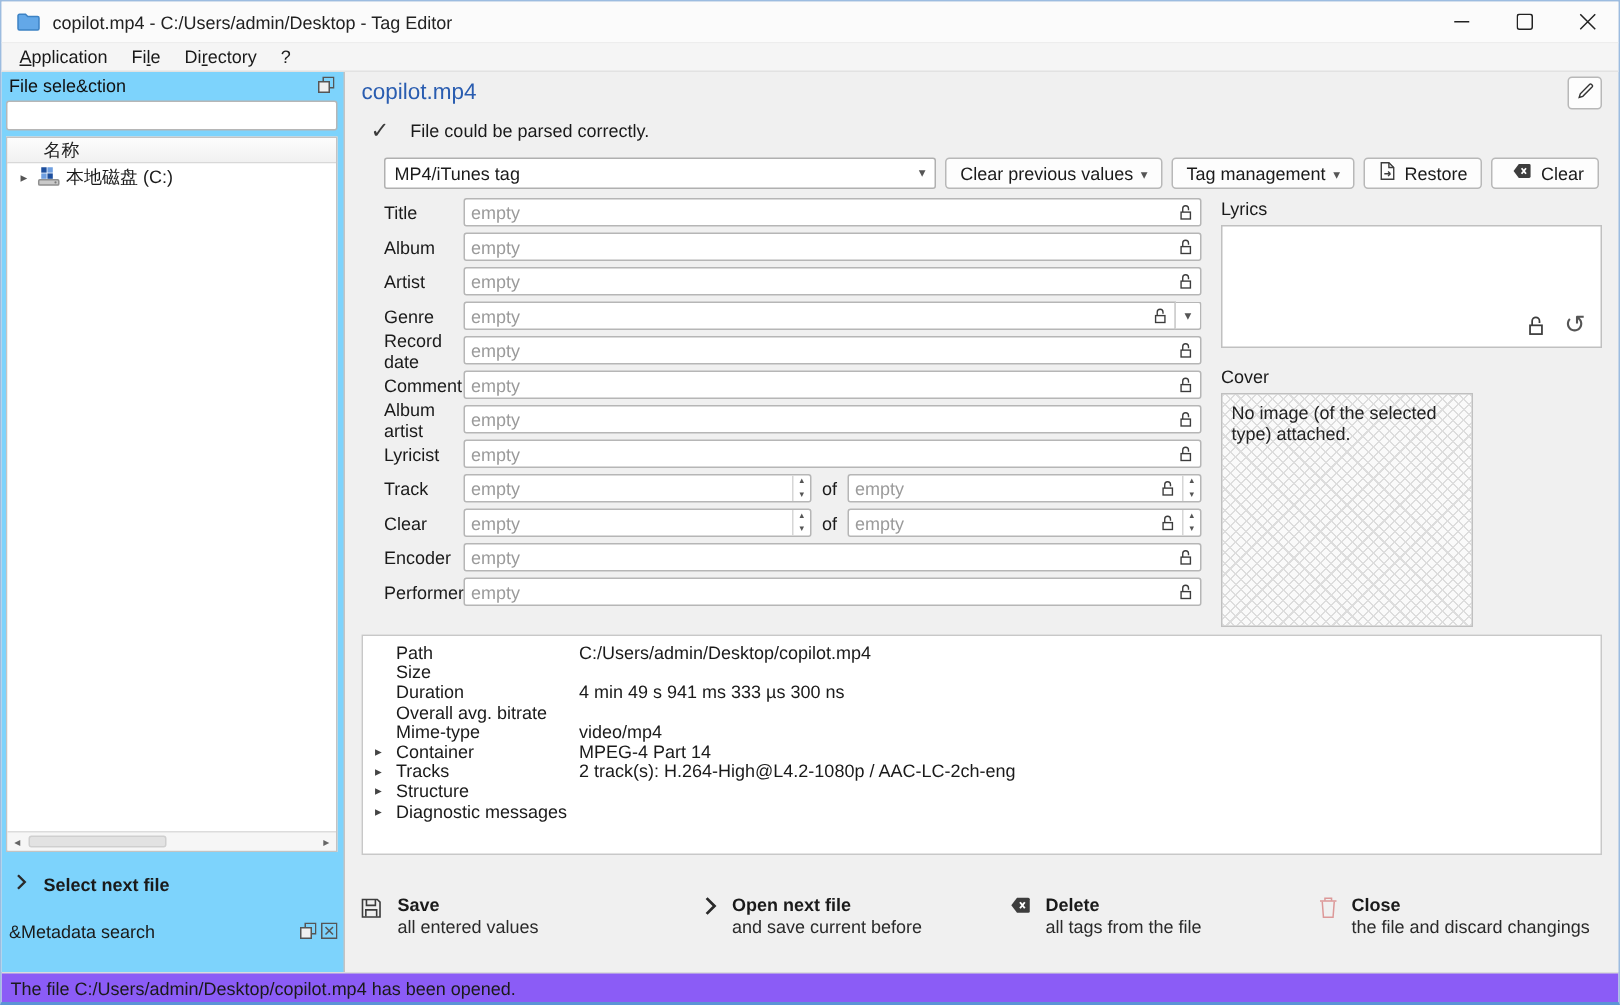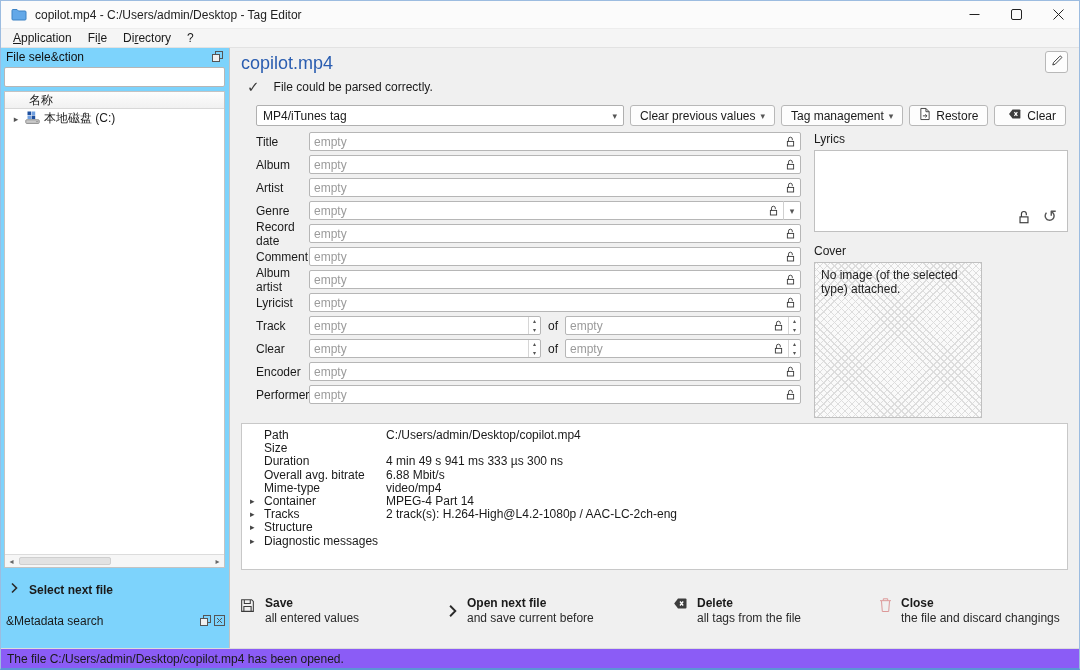--- a/index.html
+++ b/index.html
@@ -42,21 +42,21 @@
   .tree-row{display:flex; align-items:center; height:19px; padding-left:6px; gap:4px;}
   .tree-arrow{width:10px; font-size:9px; color:#555; text-align:center;}
   .hscroll{height:13px; border-top:1px solid #dcdcdc; background:#f6f6f6; position:relative; display:flex; align-items:center;}
   .hs-arrow{width:13px; text-align:center; font-size:8px; color:#666;}
   .hs-thumb{position:absolute; left:14px; width:92px; top:2px; bottom:2px; background:#e2e2e2; border:1px solid #cfcfcf; border-radius:2px;}
   .select-next{position:absolute; left:9px; top:534px; display:flex; align-items:center; gap:10px; font-weight:bold;}
   .metadata-dock{position:absolute; left:0; right:0; top:564px; height:17px; display:flex; align-items:center; padding:0 3px 0 5px;}
   .metadata-dock .dock-title{flex:1;}
   
   .main{position:absolute; left:229px; top:47px; right:0; height:601px;}
-  .file-heading{position:absolute; left:11px; top:5px; font-size:18px; color:var(--heading-blue);}
+  .file-heading{position:absolute; left:11px; top:5px; font-size:15px; color:var(--heading-blue);}
   .edit-btn{position:absolute; right:11px; top:3px; width:23px; height:22px; background:#fdfdfd;
     border:1px solid #b8b8b8; border-radius:3px; display:flex; align-items:center; justify-content:center;}
   .parse-row{position:absolute; left:17px; top:30px; display:flex; align-items:center; gap:14px;}
   .check-glyph{font-size:15px; color:#3a3a3a;}
   .toolbar{position:absolute; left:26px; right:13px; top:57px; height:21px; display:flex; gap:6px;}
   .combo{flex:1; background:#fff; border:1px solid #b0b0b0; border-radius:2px; display:flex; align-items:center; padding:0 6px;}
   .combo .combo-text{flex:1;}
   .dd-glyph{font-size:9px; color:#555;}
   .btn{background:#fdfdfd; border:1px solid #b8b8b8; border-radius:3px; height:21px; font-size:12px;
     display:inline-flex; align-items:center; justify-content:center; gap:5px; padding:0 9px; white-space:nowrap; color:#1a1a1a;}
@@ -466,21 +466,20 @@
           <span class="iname">Size</span>
         </div>
         <div class="irow">
           <span class="iarrow"></span>
           <span class="iname">Duration</span>
           <span class="ivalue">4 min 49 s 941 ms 333 µs 300 ns</span>
         </div>
         <div class="irow">
           <span class="iarrow"></span>
           <span class="iname">Overall avg. bitrate</span>
-          <span class="ivalue">6.88 Mbit/s</span>
         </div>
         <div class="irow">
           <span class="iarrow"></span>
           <span class="iname">Mime-type</span>
           <span class="ivalue">video/mp4</span>
         </div>
         <div class="irow">
           <span class="iarrow">▸</span>
           <span class="iname">Container</span>
           <span class="ivalue">MPEG-4 Part 14</span>
@@ -509,21 +508,21 @@
               <path d="M2.5 2.5 h9.3 l1.7 1.7 V13.5 H2.5 Z" fill="none" stroke="#3c3c3c"></path>
               <path d="M5 2.8 v3.4 h5.6 V2.8" fill="none" stroke="#3c3c3c"></path>
               <path d="M4.6 13.2 V9 h6.8 v4.2" fill="none" stroke="#3c3c3c"></path>
             </svg>
           </span>
           <span>
             <div class="atitle">Save</div>
             <div class="asub">all entered values</div>
           </span>
         </div>
-        <div class="action" style="left: 218px; align-items: center;">
+        <div class="action" style="left: 239px;">
           <span class="aicon">
             <svg width="10" height="14" viewBox="0 0 8 12">
               <polyline points="1.5,1.5 6,6 1.5,10.5" fill="none" stroke="#2a2a2a" stroke-width="1.6"></polyline>
             </svg>
           </span>
           <span>
             <div class="atitle">Open next file</div>
             <div class="asub">and save current before</div>
           </span>
         </div>

